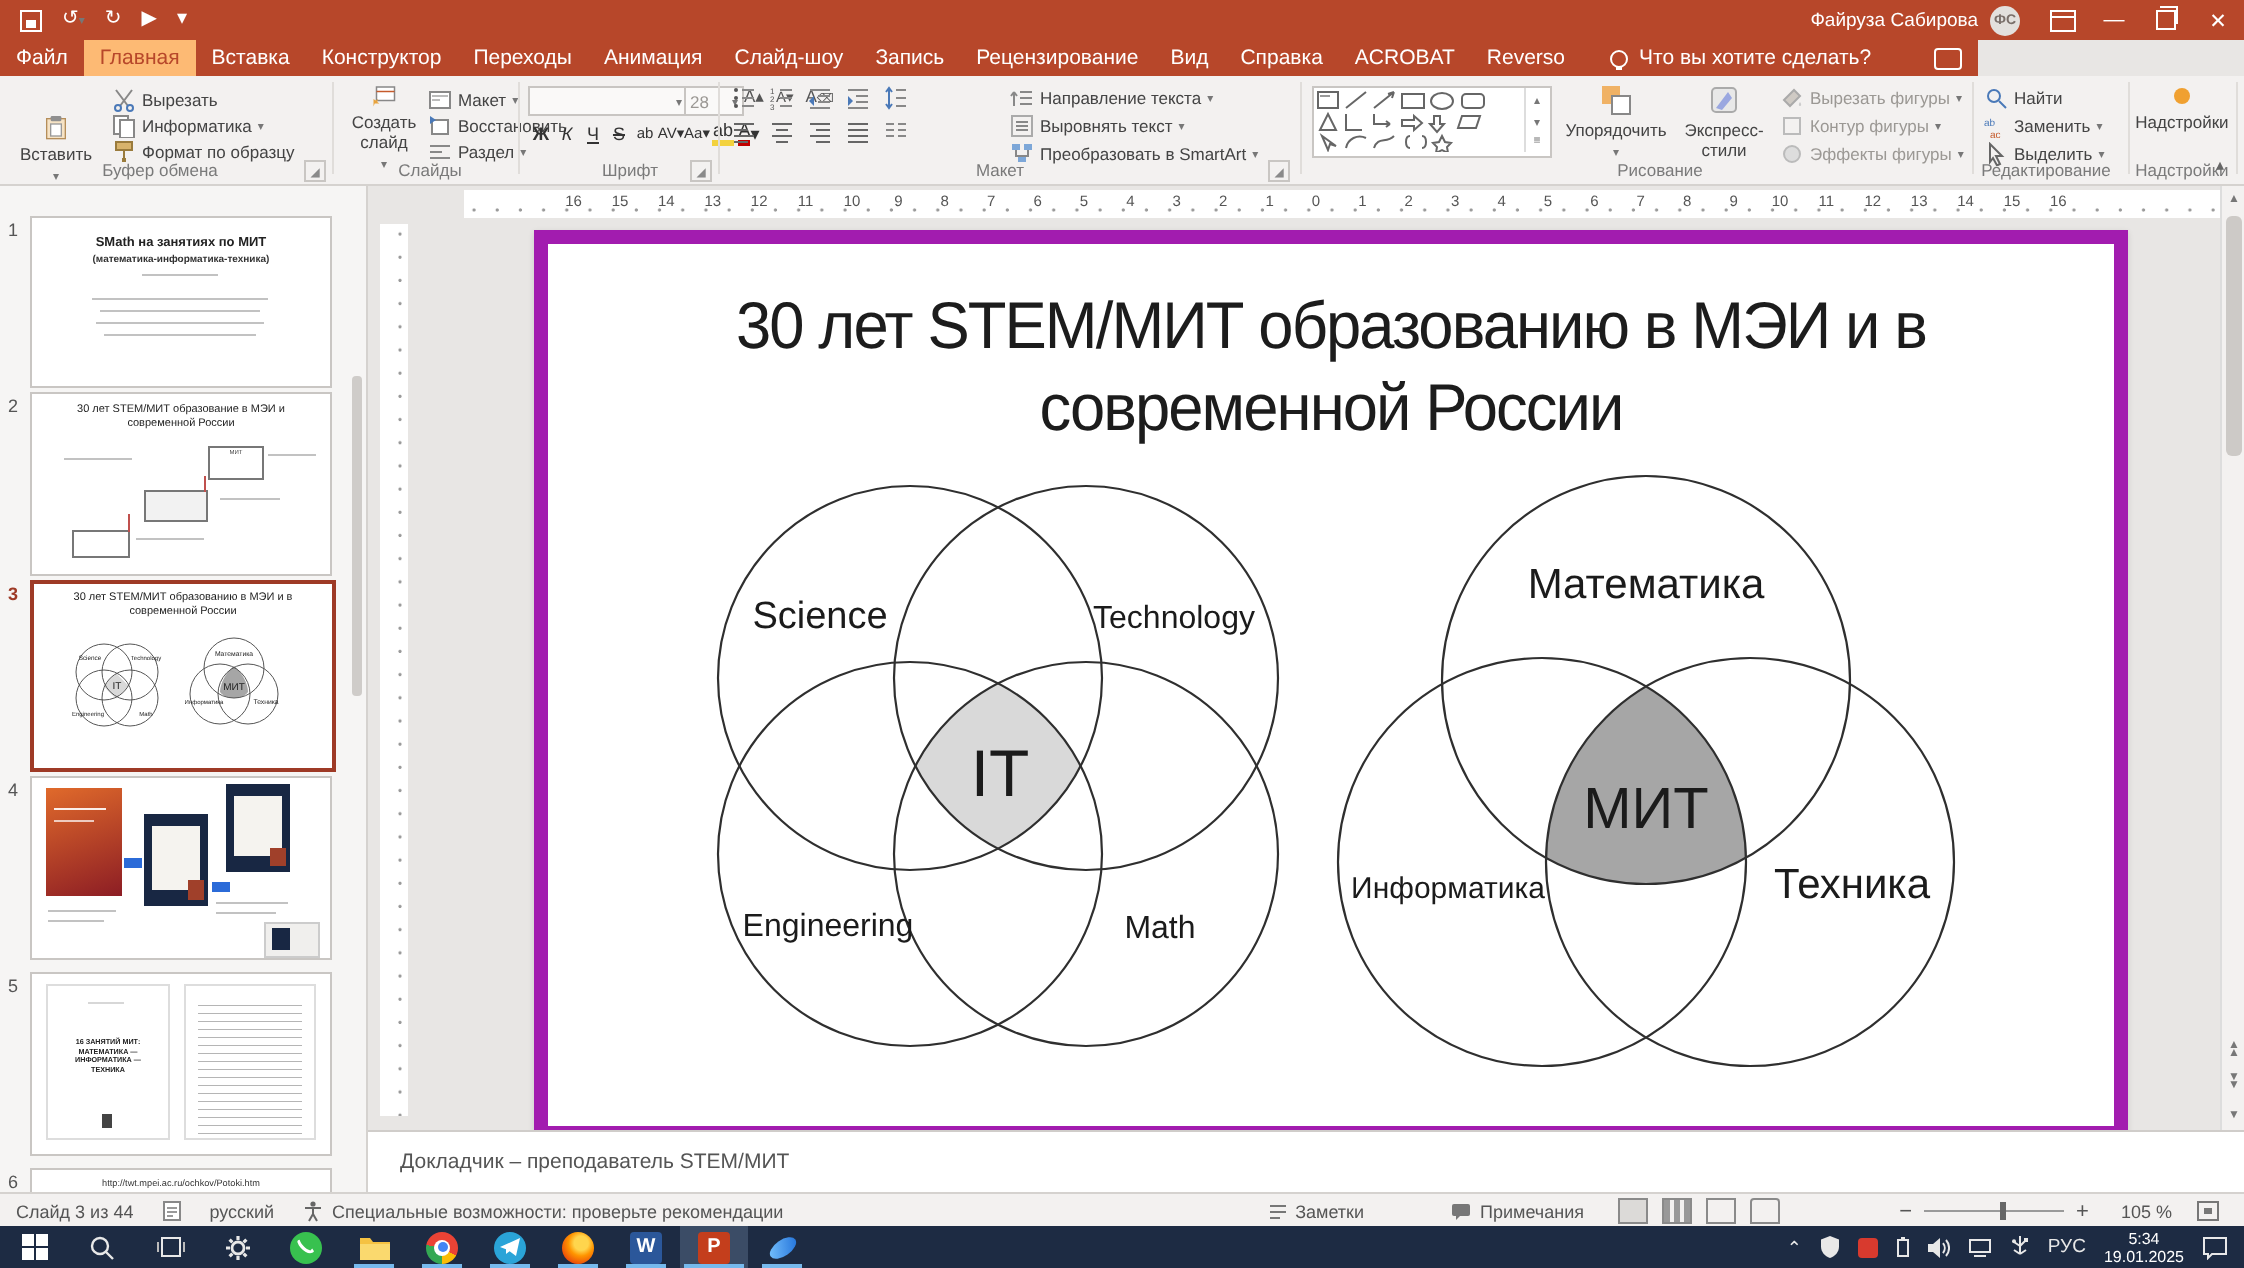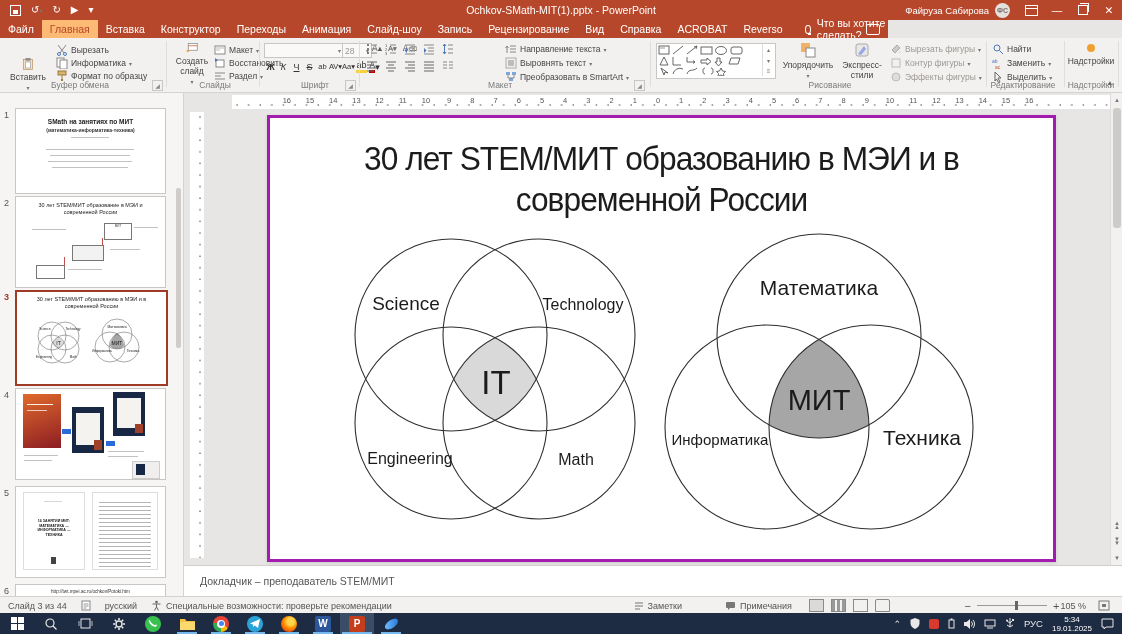--- a/index.html
+++ b/index.html
@@ -17,21 +17,21 @@
   .ttl{position:absolute;left:0;right:0;text-align:center;font-size:10.5px;color:#fff;pointer-events:none}
   .userarea{position:absolute;right:112px;top:0;height:20px;display:flex;align-items:center;gap:6px;font-size:9.5px}
   .avatar{width:15px;height:15px;border-radius:50%;background:#e3e0dd;color:#7a6f6a;font-size:7px;
           display:flex;align-items:center;justify-content:center;font-weight:bold}
   .winbtn{position:absolute;top:0;height:20px;width:26px;display:flex;align-items:center;justify-content:center;color:#fff}
   .restore{width:8px;height:8px;border:1px solid #fff;position:relative;background:#b7472a}
   .restore:before{content:"";position:absolute;left:1px;top:-3px;width:8px;height:8px;border:1px solid #fff;border-bottom:none;border-left:none}
   .ribopt{width:11px;height:9px;border:1px solid #fff;position:relative}
   .ribopt:after{content:"";position:absolute;left:0;top:2px;width:11px;height:1px;background:#fff}
   
-  .tabrow{left:0;top:20px;width:888px;height:18px;background:#b7472a;display:flex;align-items:stretch;
+  .tabrow{left:0;top:20px;width:989px;height:18px;background:#b7472a;display:flex;align-items:stretch;
           color:#fff;font-size:10.5px}
   .tab{padding:0 8px;display:flex;align-items:center;cursor:default;white-space:nowrap}
   .tab.active{background:#fdba74;color:#b7472a}
   .searchbox{display:flex;align-items:center;gap:6px;margin-left:14px;color:#fff}
   .bulb{width:7px;height:7px;border:1px solid #fff;border-radius:50%;position:relative}
   .bulb:after{content:"";position:absolute;left:2px;top:7px;width:3px;height:2px;background:#fff}
   .cmticon{width:12px;height:9px;border:1px solid #fff;border-radius:2px}
   
   .ribbon{left:0;top:38px;width:1122px;height:54px;background:#f3f1f0;border-bottom:1px solid #d5d2cf;font-size:8.5px;color:#444}
   .vsep{position:absolute;top:3px;height:46px;width:1px;background:#e0ddda}
@@ -55,21 +55,21 @@
   .pscroll{position:absolute;left:176px;top:95px;width:5px;height:160px;background:#cfccc9;border-radius:2px}
   
   .canvas{left:184px;top:93px;width:926px;height:472px;background:#e8e6e4;overflow:hidden}
   .hruler{position:absolute;left:48px;top:2px;width:1036px;height:14px;background:#fff;
           background-image:radial-gradient(circle at 5px 10px,#9a9a9a .6px,transparent 1px);
           background-size:11.6px 14px;font-size:7.5px;color:#555}
   .hruler span{position:absolute;top:1px;transform:translateX(-50%)}
   .vruler{position:absolute;left:6px;top:19px;width:14px;height:446px;background:#fff;
           background-image:radial-gradient(circle at 10px 5px,#9a9a9a .6px,transparent 1px);
           background-size:14px 11.6px}
-  .slide{position:absolute;left:83px;top:22px;width:783px;height:441px;background:#fff;border:3px solid #a21caf;
+  .slide{position:absolute;left:83px;top:22px;width:783px;height:441px;background:#fff;border:7px solid #a21caf;
          box-shadow:0 1px 3px rgba(0,0,0,.12)}
   .slidetitle{position:absolute;left:0;top:20px;width:783px;text-align:center;color:#1c1c1c;
               font-size:33px;line-height:41px;letter-spacing:-1px;transform:scaleX(.96)}
   .vscroll{left:1110px;top:93px;width:12px;height:472px;background:#f3f1f0;border-left:1px solid #ddd}
   .sbtn{position:absolute;left:0;width:12px;height:13px;color:#777;font-size:6px;display:flex;
         align-items:center;justify-content:center;flex-direction:column;line-height:4px}
   .vthumb{position:absolute;left:2px;width:8px;background:#cdcac7;border-radius:3px}
   
   .notes{left:184px;top:565px;width:938px;height:31px;background:#fff;border-top:1px solid #d0cdca;
          font-size:10.5px;color:#555;display:flex;align-items:center;padding-left:16px;box-sizing:border-box}
@@ -96,21 +96,20 @@
 <body>
 
 <div class="abs titlebar">
   <div class="qat">
     <div class="floppy"></div>
     <div class="ic">↺<span class="dd">▾</span></div>
     <div class="ic">↻</div>
     <div class="ic">▶</div>
     <div class="ic">▾</div>
   </div>
-  <div class="ttl">Ochkov-SMath-MIT(1).pptx  -  PowerPoint</div>
   <div class="userarea">
     <span>Файруза Сабирова</span>
     <div class="avatar">ФС</div>
   </div>
   <div class="winbtn" style="right:78px">
       <div class="ribopt"></div>
     </div>
   <div class="winbtn" style="right:52px">—</div>
   <div class="winbtn" style="right:26px">
       <div class="restore"></div>
@@ -651,21 +650,21 @@
     <div class="viewico" style="background:repeating-linear-gradient(90deg,#999 0 3px,transparent 3px 5px)"></div>
     <div class="viewico"></div>
     <div class="viewico" style="border-radius:2px 2px 0 0"></div>
   </div>
   <div style="position:absolute;right:36px;display:flex;align-items:center">
     <span style="font-size:11px;color:#555">−</span>
     <div class="ztrack">
         <div class="zhandle"></div>
       </div>
     <span style="font-size:11px;color:#555">+</span>
-    <span style="margin-left:1px">105 %</span>
+    <span style="margin-left:16px">105 %</span>
   </div>
   <svg style="position:absolute;right:12px" width="12" height="11" viewBox="0 0 12 11">
       <rect x="1" y="1" width="10" height="9" fill="none" stroke="#777"></rect>
       <path d="M4 4h4v3H4z" fill="#777"></path>
     </svg>
 </div>
 
 <div class="abs taskbar">
   <div class="tslot">
       <div class="grid4">

